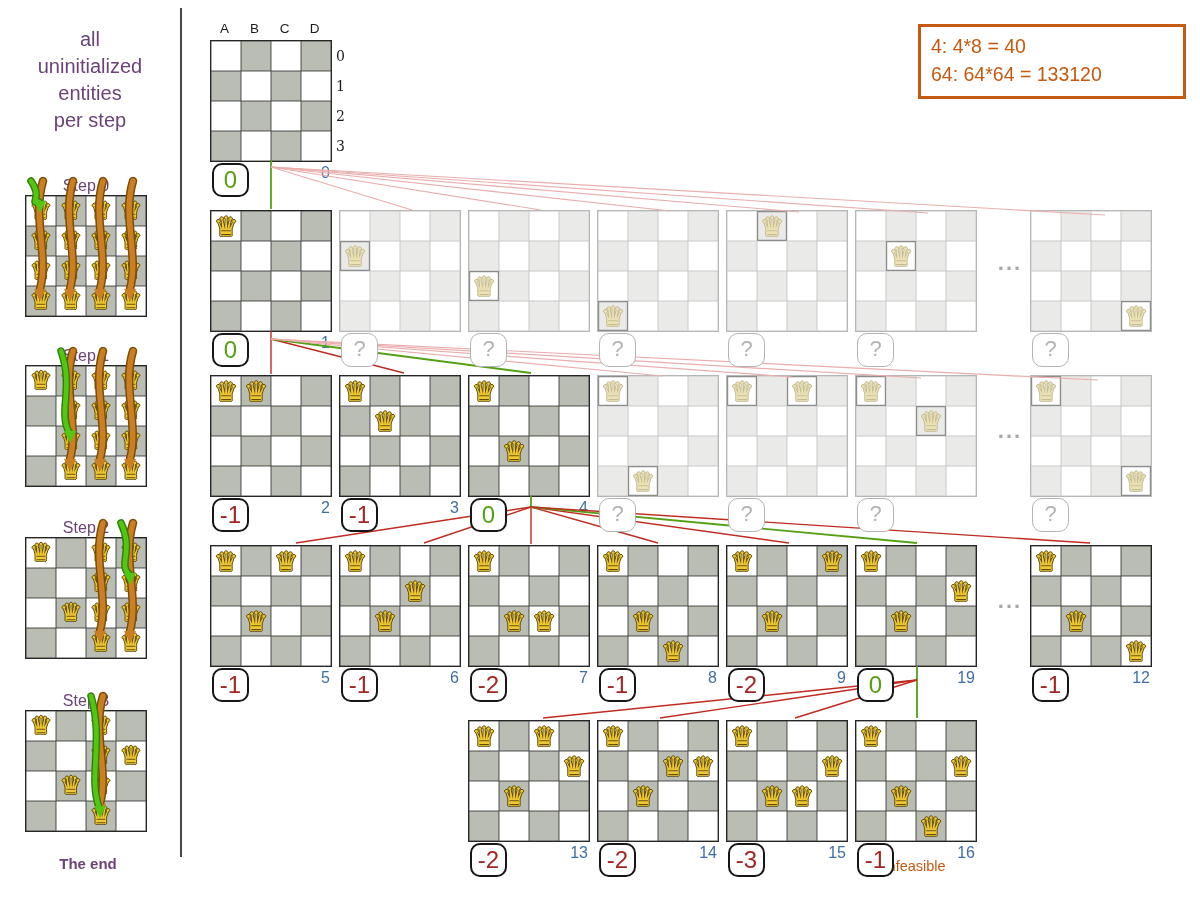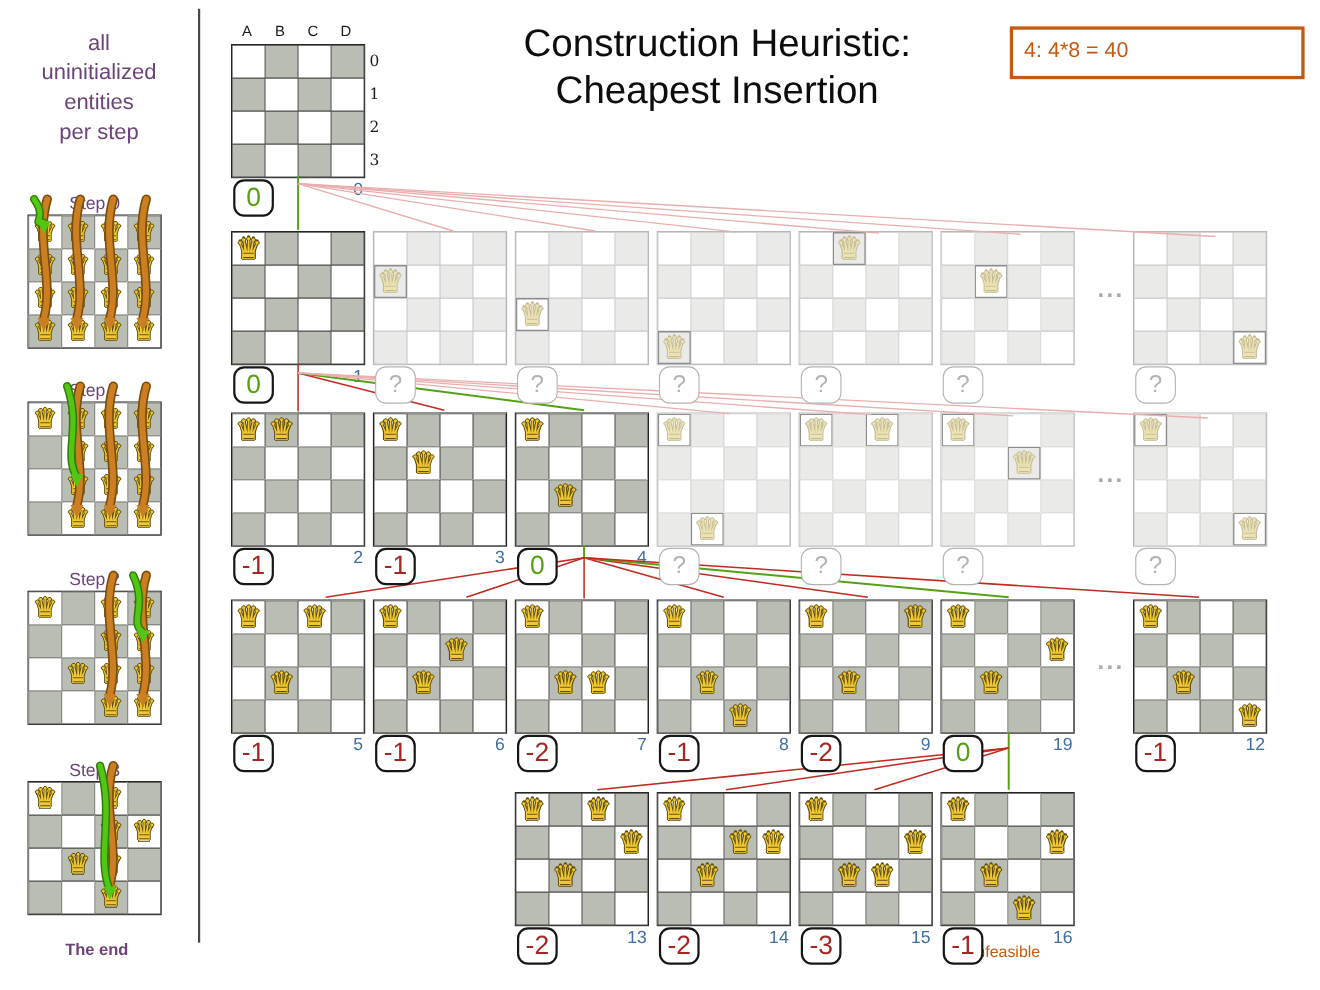--- a/index.html
+++ b/index.html
@@ -253,27 +253,24 @@
           <path d="M 66,-14 C 79,30.9 63,66.95 74,97" fill="none" stroke="#2f7d08" stroke-width="7.5" stroke-linecap="round"></path>
           <path d="M 66,-14 C 79,30.9 63,66.95 74,97" fill="none" stroke="#53c513" stroke-width="4.8" stroke-linecap="round"></path>
           <path d="M 69,96 L 81,96 L 75,108 z" fill="#53c513"></path>
         </svg>
       </div>
     </div>
   <div id="the-end">The end</div>
 
   <div id="divider"></div>
 
-  <div id="title">
-    <div>Construction Heuristic:</div>
-    <div>Cheapest Insertion</div>
-  </div>
 
   <div id="info-box">
     <div class="info-line">4: 4*8 = 40</div>
+    <div class="info-line">64: 64*64 = 133120</div>
   </div>
 
   <div id="axis-layer">
       <span class="axis-col" style="left: 210px; top: 21px;">A</span>
       <span class="axis-col" style="left: 240px; top: 21px;">B</span>
       <span class="axis-col" style="left: 270px; top: 21px;">C</span>
       <span class="axis-col" style="left: 300px; top: 21px;">D</span>
       <span class="axis-row" style="left: 336px; top: 48px;">0</span>
       <span class="axis-row" style="left: 336px; top: 78px;">1</span>
       <span class="axis-row" style="left: 336px; top: 108px;">2</span>

